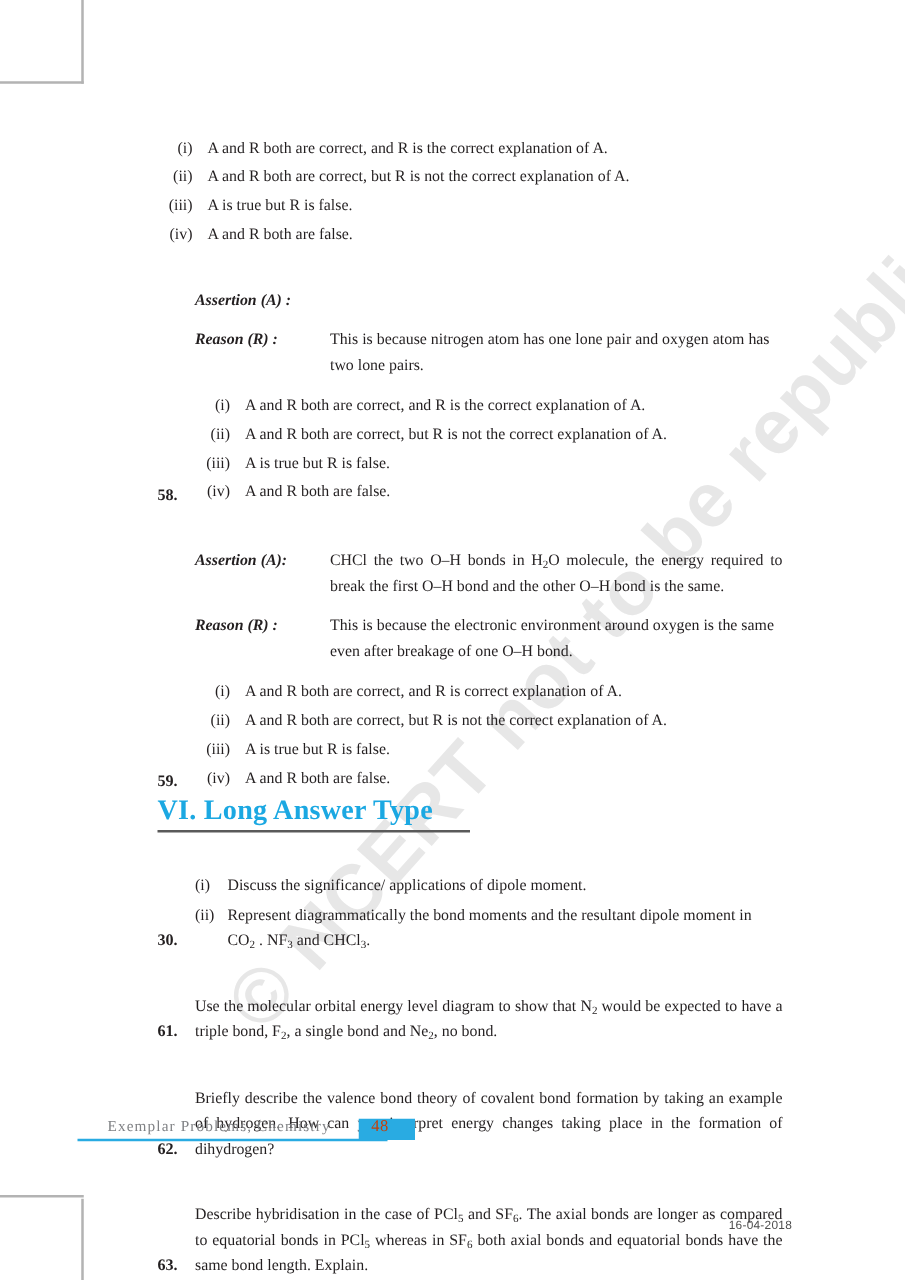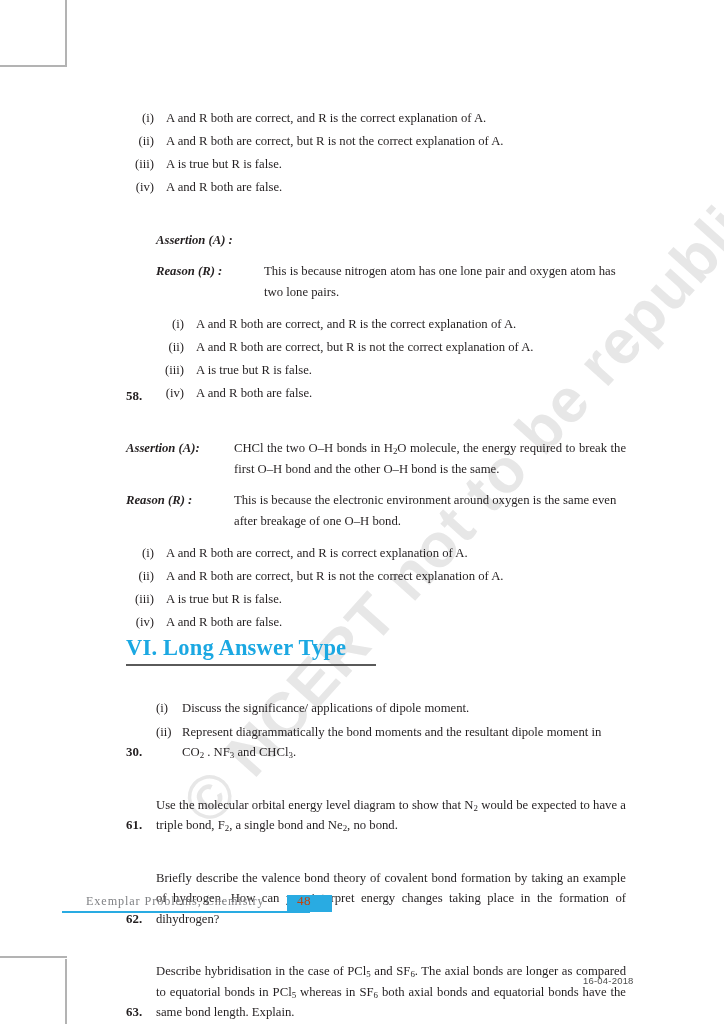--- a/index.html
+++ b/index.html
@@ -296,20 +296,21 @@
           <div class="opt-row">
             <span class="opt-num">(iv)</span>
             <span class="opt-text">A and R both are false.</span>
           </div>
         </div>
 
       </div>
     </div>
 
     <div class="q">
+      <div class="q-num">59.</div>
       <div class="q-body">
 
         <div class="ar-row">
           <div class="ar-label w59">Assertion (A):</div>
           <div class="ar-text"><span>CHCl the two O–H bonds in H</span><sub>2</sub><span>O molecule, the energy required to break the first O–H bond and the other O–H bond is the same.</span></div>
         </div>
 
         <div class="ar-row">
           <div class="ar-label w59">Reason (R) :</div>
           <div class="ar-text nojust">This is because the electronic environment around oxygen is the same even after breakage of one O–H bond.</div>

